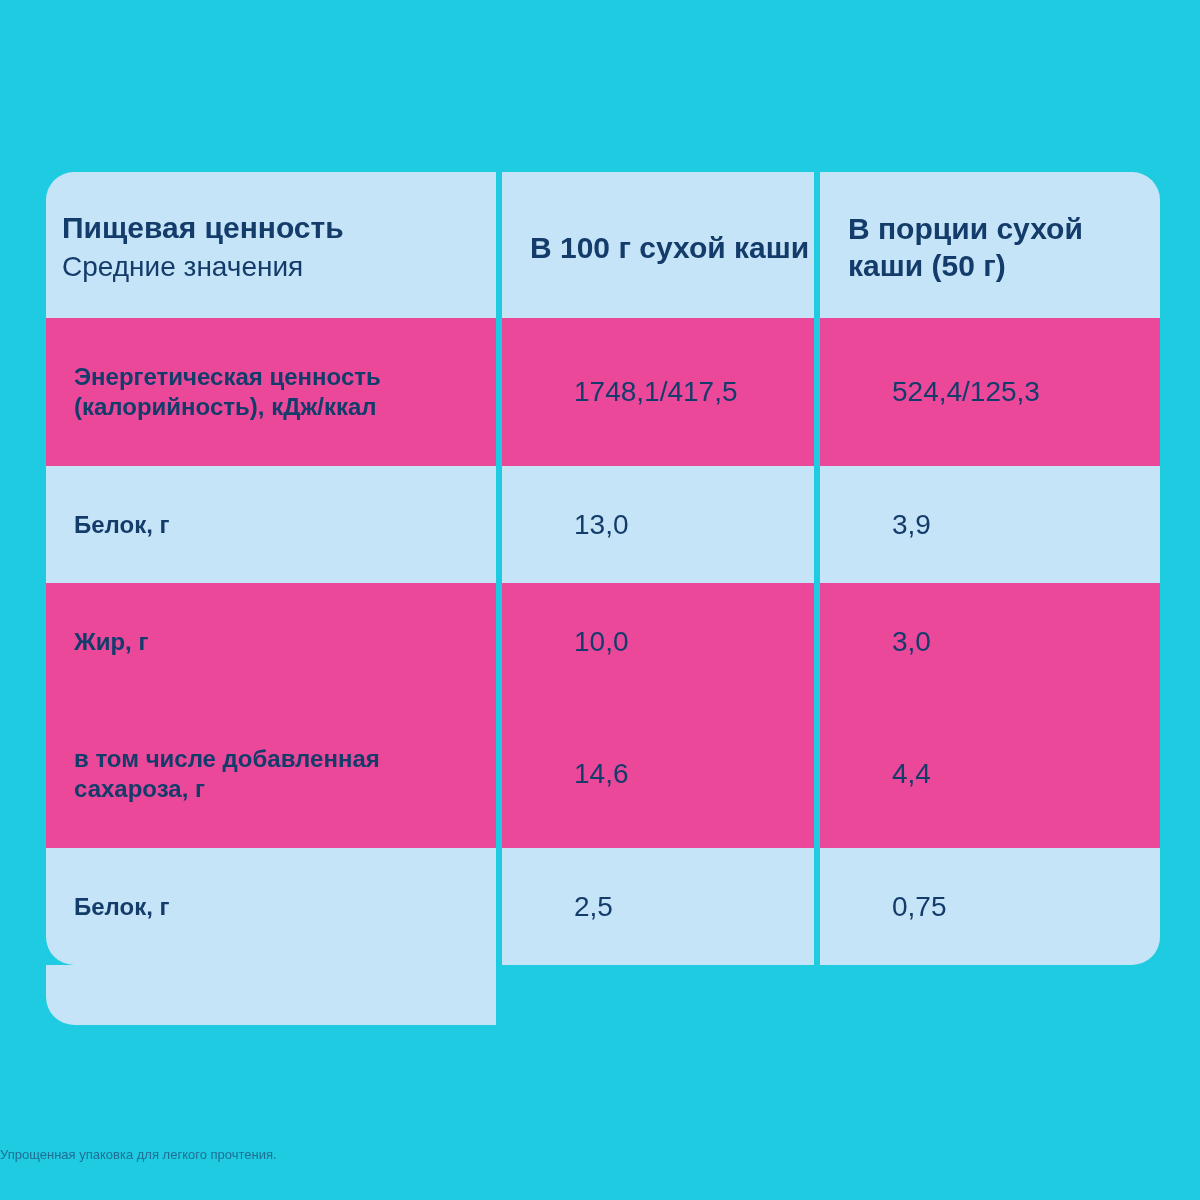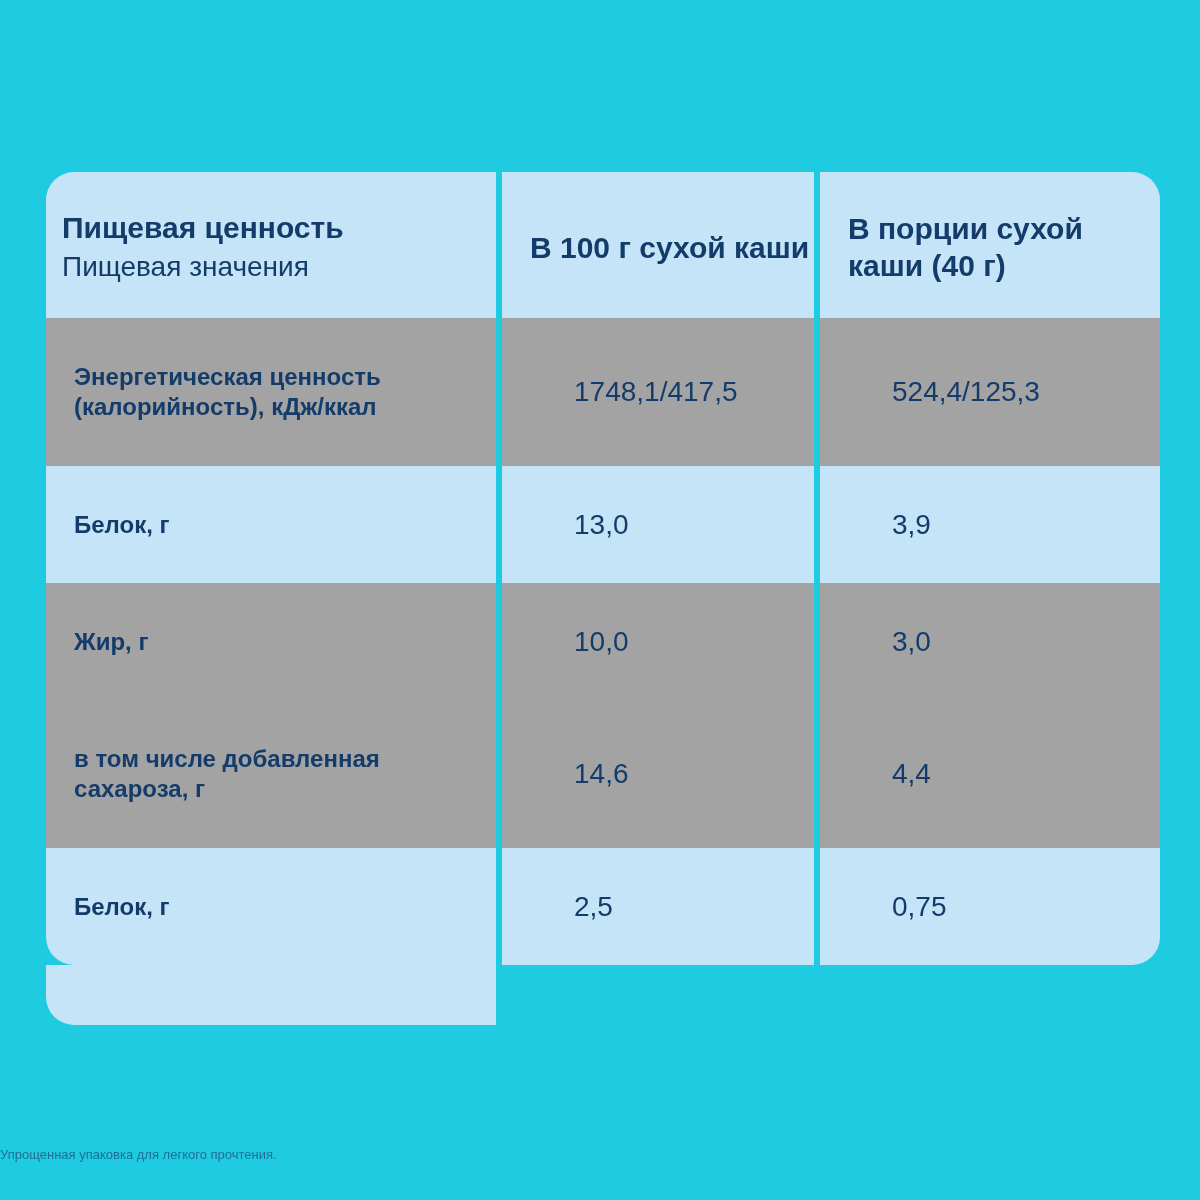--- a/index.html
+++ b/index.html
@@ -61,21 +61,21 @@
     line-height: 1.3;
     margin-top: 4px;
   }
   .hdr-col {
     font-size: 30px;
     font-weight: bold;
     color: #143c6b;
     line-height: 1.22;
   }
 
-  .row-dark td { background: #a3a3a3; }
+  .row-dark td { background: #ec4899; }
   .row-light td { background: #c6e4f7; }
 
   .row-tall td { height: 148px; }
   .row-short td { height: 117px; }
 
   .lbl {
     font-size: 24px;
     font-weight: bold;
     color: #143c6b;
     line-height: 1.25;
@@ -117,27 +117,27 @@
     <table class="nutrition">
       <colgroup>
         <col class="c-label">
           <col class="c-v1">
           <col class="c-v2">
       </colgroup>
       <tbody>
         <tr class="hdr">
           <td class="first">
             <div class="hdr-title">Пищевая ценность</div>
-            <div class="hdr-sub">Пищевая значения</div>
+            <div class="hdr-sub">Средние значения</div>
           </td>
           <td>
             <div class="hdr-col">В 100 г сухой каши</div>
           </td>
           <td class="last">
-            <div class="hdr-col">В  порции сухой каши  (40 г)</div>
+            <div class="hdr-col">В  порции сухой каши  (50 г)</div>
           </td>
         </tr>
 
         <tr class="row-dark row-tall">
           <td class="first">
             <div class="lbl">Энергетическая ценность (калорийность), кДж/ккал</div>
           </td>
           <td>
             <div class="val">1748,1/417,5</div>
           </td>

